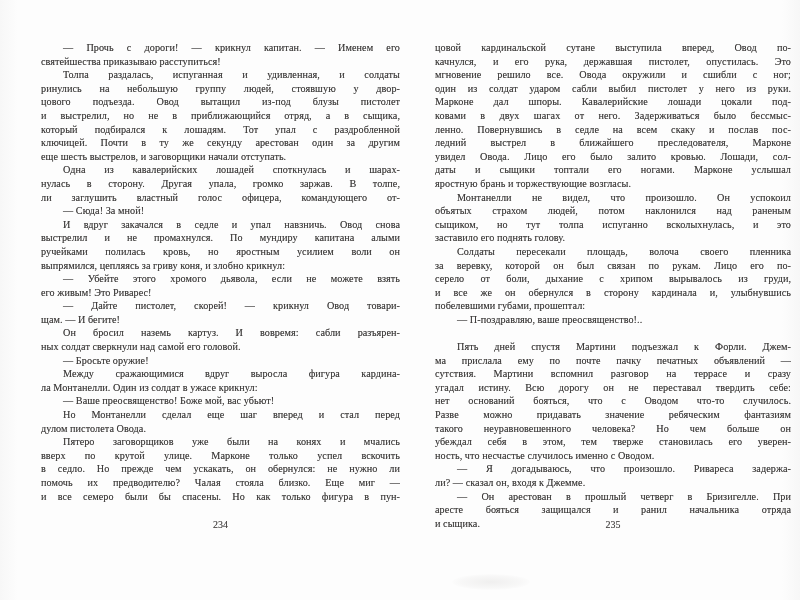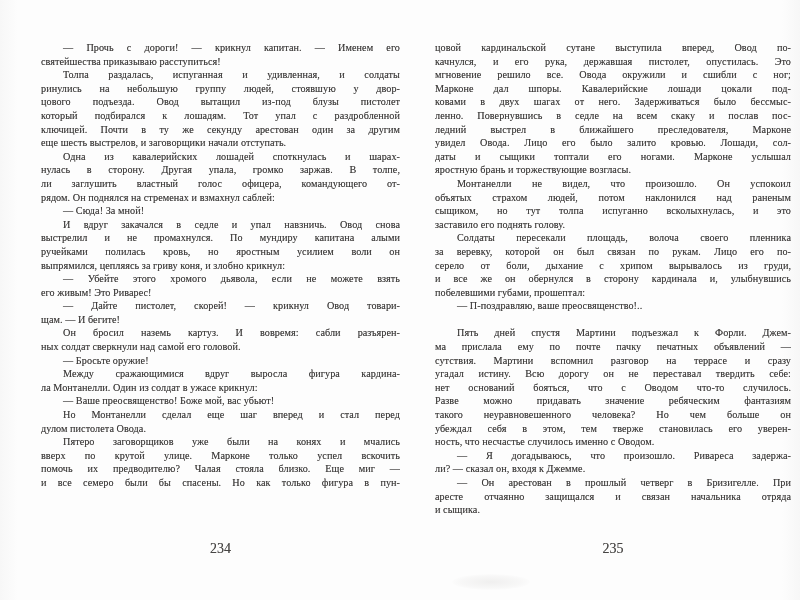--- a/index.html
+++ b/index.html
@@ -32,24 +32,24 @@
     text-align-last: justify;
     overflow: hidden;
     letter-spacing: 0.05px;
     text-shadow: 0 0 0.35px rgba(61,59,58,0.55);
   }
   .line.pend { text-align-last: left; }
   .line.indent { text-indent: 22px; }
   .line.gap { height: 13.6px; }
   .page-number {
     position: absolute;
-    top: 500px;
+    top: 478px;
     width: 100%;
     text-align: center;
-    font-size: 14px;
+    font-size: 10px;
     color: #474544;
     text-shadow: 0 0 0.35px rgba(71,69,68,0.5);
   }
   .smudge {
     position: absolute;
     left: 452px;
     top: 574px;
     width: 78px;
     height: 16px;
     border-radius: 50%;
@@ -61,57 +61,59 @@
 
 <div class="spread">
 
   <div class="page page-left">
     <div class="text-block">
         <div class="line indent">— Прочь с дороги! — крикнул капитан. — Именем его</div>
         <div class="line pend">святейшества приказываю расступиться!</div>
         <div class="line indent">Толпа раздалась, испуганная и удивленная, и солдаты</div>
         <div class="line">ринулись на небольшую группу людей, стоявшую у двор-</div>
         <div class="line">цового подъезда. Овод вытащил из-под блузы пистолет</div>
+        <div class="line">и выстрелил, но не в приближающийся отряд, а в сыщика,</div>
         <div class="line">который подбирался к лошадям. Тот упал с раздробленной</div>
         <div class="line">ключицей. Почти в ту же секунду арестован один за другим</div>
         <div class="line pend">еще шесть выстрелов, и заговорщики начали отступать.</div>
         <div class="line indent">Одна из кавалерийских лошадей споткнулась и шарах-</div>
         <div class="line">нулась в сторону. Другая упала, громко заржав. В толпе,</div>
         <div class="line">ли заглушить властный голос офицера, командующего от-</div>
-        <div class="line pend">рядом. Он поднялся на стременах и взмахнул саблей:</div>
         <div class="line indent pend">— Сюда! За мной!</div>
         <div class="line indent">И вдруг закачался в седле и упал навзничь. Овод снова</div>
         <div class="line">выстрелил и не промахнулся. По мундиру капитана алыми</div>
         <div class="line">ручейками полилась кровь, но яростным усилием воли он</div>
         <div class="line pend">выпрямился, цепляясь за гриву коня, и злобно крикнул:</div>
         <div class="line indent">— Убейте этого хромого дьявола, если не можете взять</div>
         <div class="line pend">его живым! Это Риварес!</div>
         <div class="line indent">— Дайте пистолет, скорей! — крикнул Овод товари-</div>
         <div class="line pend">щам. — И бегите!</div>
         <div class="line indent">Он бросил наземь картуз. И вовремя: сабли разъярен-</div>
         <div class="line pend">ных солдат сверкнули над самой его головой.</div>
         <div class="line indent pend">— Бросьте оружие!</div>
         <div class="line indent">Между сражающимися вдруг выросла фигура кардина-</div>
         <div class="line pend">ла Монтанелли. Один из солдат в ужасе крикнул:</div>
         <div class="line indent pend">— Ваше преосвященство! Боже мой, вас убьют!</div>
         <div class="line indent">Но Монтанелли сделал еще шаг вперед и стал перед</div>
         <div class="line pend">дулом пистолета Овода.</div>
         <div class="line indent">Пятеро заговорщиков уже были на конях и мчались</div>
         <div class="line">вверх по крутой улице. Марконе только успел вскочить</div>
+        <div class="line">в седло. Но прежде чем ускакать, он обернулся: не нужно ли</div>
         <div class="line">помочь их предводителю? Чалая стояла близко. Еще миг —</div>
         <div class="line">и все семеро были бы спасены. Но как только фигура в пун-</div>
       </div>
     <div class="page-number">234</div>
   </div>
 
   <div class="page page-right">
     <div class="text-block">
         <div class="line">цовой кардинальской сутане выступила вперед, Овод по-</div>
         <div class="line">качнулся, и его рука, державшая пистолет, опустилась. Это</div>
         <div class="line">мгновение решило все. Овода окружили и сшибли с ног;</div>
+        <div class="line">один из солдат ударом сабли выбил пистолет у него из руки.</div>
         <div class="line">Марконе дал шпоры. Кавалерийские лошади цокали под-</div>
         <div class="line">ковами в двух шагах от него. Задерживаться было бессмыс-</div>
         <div class="line">ленно. Повернувшись в седле на всем скаку и послав пос-</div>
         <div class="line">ледний выстрел в ближайшего преследователя, Марконе</div>
         <div class="line">увидел Овода. Лицо его было залито кровью. Лошади, сол-</div>
         <div class="line">даты и сыщики топтали его ногами. Марконе услышал</div>
         <div class="line pend">яростную брань и торжествующие возгласы.</div>
         <div class="line indent">Монтанелли не видел, что произошло. Он успокоил</div>
         <div class="line">объятых страхом людей, потом наклонился над раненым</div>
         <div class="line">сыщиком, но тут толпа испуганно всколыхнулась, и это</div>
@@ -128,21 +130,21 @@
         <div class="line">сутствия. Мартини вспомнил разговор на террасе и сразу</div>
         <div class="line">угадал истину. Всю дорогу он не переставал твердить себе:</div>
         <div class="line">нет оснований бояться, что с Оводом что-то случилось.</div>
         <div class="line">Разве можно придавать значение ребяческим фантазиям</div>
         <div class="line">такого неуравновешенного человека? Но чем больше он</div>
         <div class="line">убеждал себя в этом, тем тверже становилась его уверен-</div>
         <div class="line pend">ность, что несчастье случилось именно с Оводом.</div>
         <div class="line indent">— Я догадываюсь, что произошло. Ривареса задержа-</div>
         <div class="line pend">ли? — сказал он, входя к Джемме.</div>
         <div class="line indent">— Он арестован в прошлый четверг в Бризигелле. При</div>
-        <div class="line">аресте отчаянно защищался и связан начальника отряда</div>
+        <div class="line">аресте бояться защищался и ранил начальника отряда</div>
         <div class="line pend">и сыщика.</div>
       </div>
     <div class="page-number">235</div>
   </div>
 
   <div class="smudge"></div>
 
 </div>
 
 </body></html>

